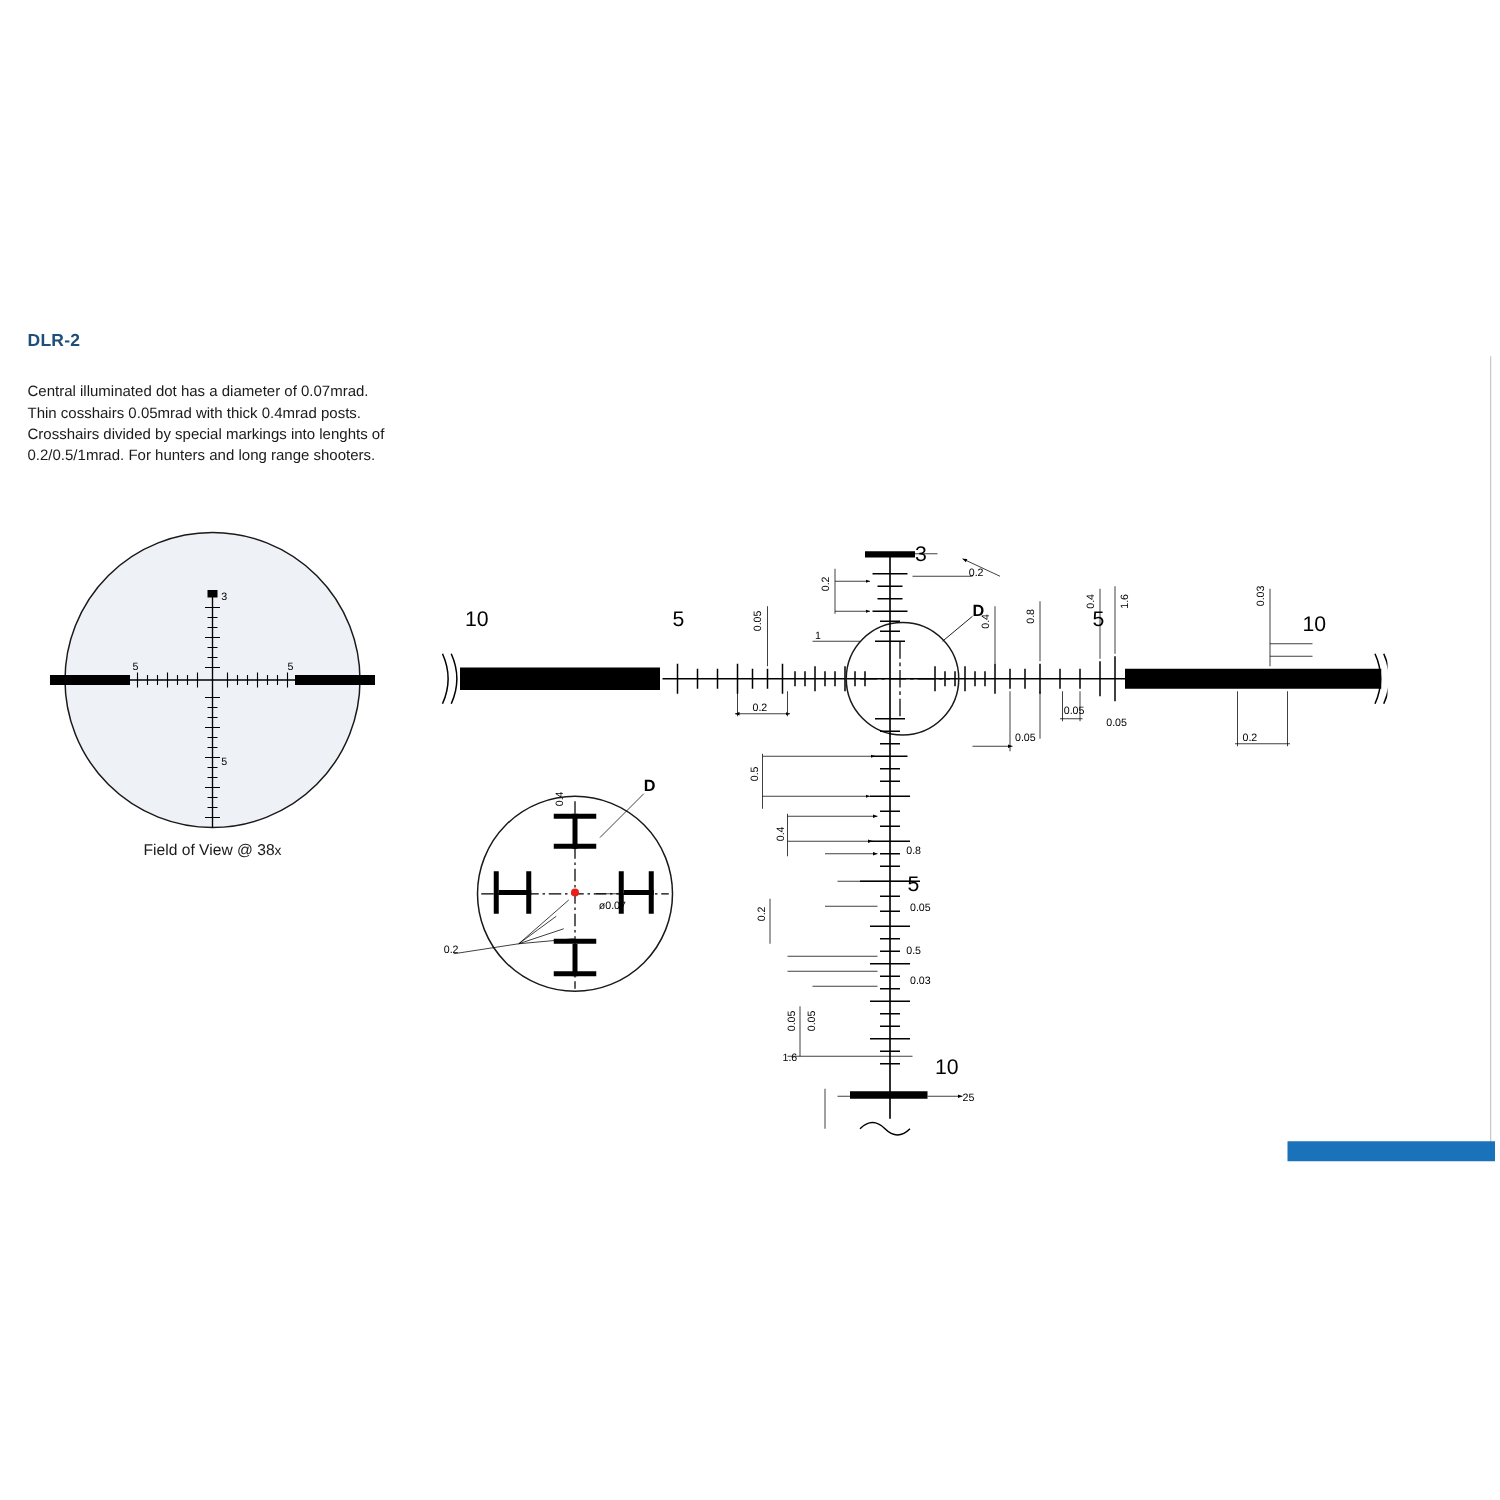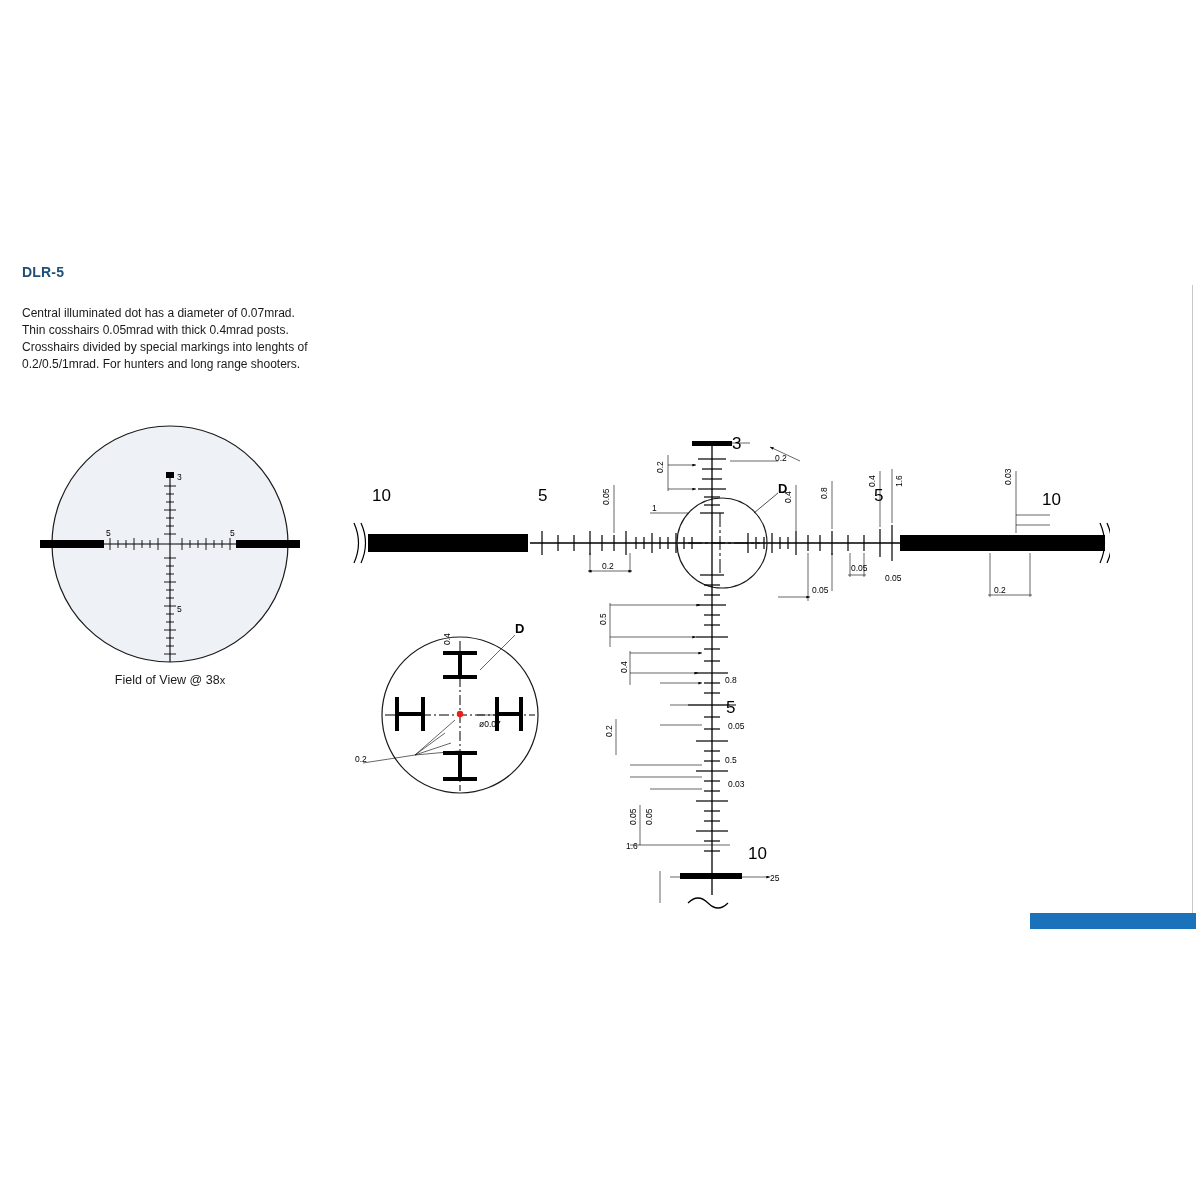--- a/index.html
+++ b/index.html
@@ -81,21 +81,21 @@
     font-size: 13px;
     font-weight: bold;
     fill: #000;
   }
 </style>
 </head>
 <body>
 
 <div id="page">
 
-  <div class="title">DLR-5</div>
+  <div class="title">DLR-2</div>
   <div class="desc">Central illuminated dot has a diameter of 0.07mrad. Thin cosshairs 0.05mrad with thick 0.4mrad posts. Crosshairs divided by special markings into lenghts of 0.2/0.5/1mrad. For hunters and long range shooters.</div>
 
   <svg width="260" height="250" style="position:absolute;left:40px;top:424px;">
     <circle cx="130" cy="120" r="118" fill="#eef2f7" stroke="#1a1a1a" stroke-width="1.2"></circle>
 
     <line x1="60" y1="120" x2="200" y2="120" stroke="#000" stroke-width="1.1"></line>
 
     <rect x="-8" y="116" width="72" height="8" fill="#000"></rect>
     <rect x="196" y="116" width="72" height="8" fill="#000"></rect>
 

